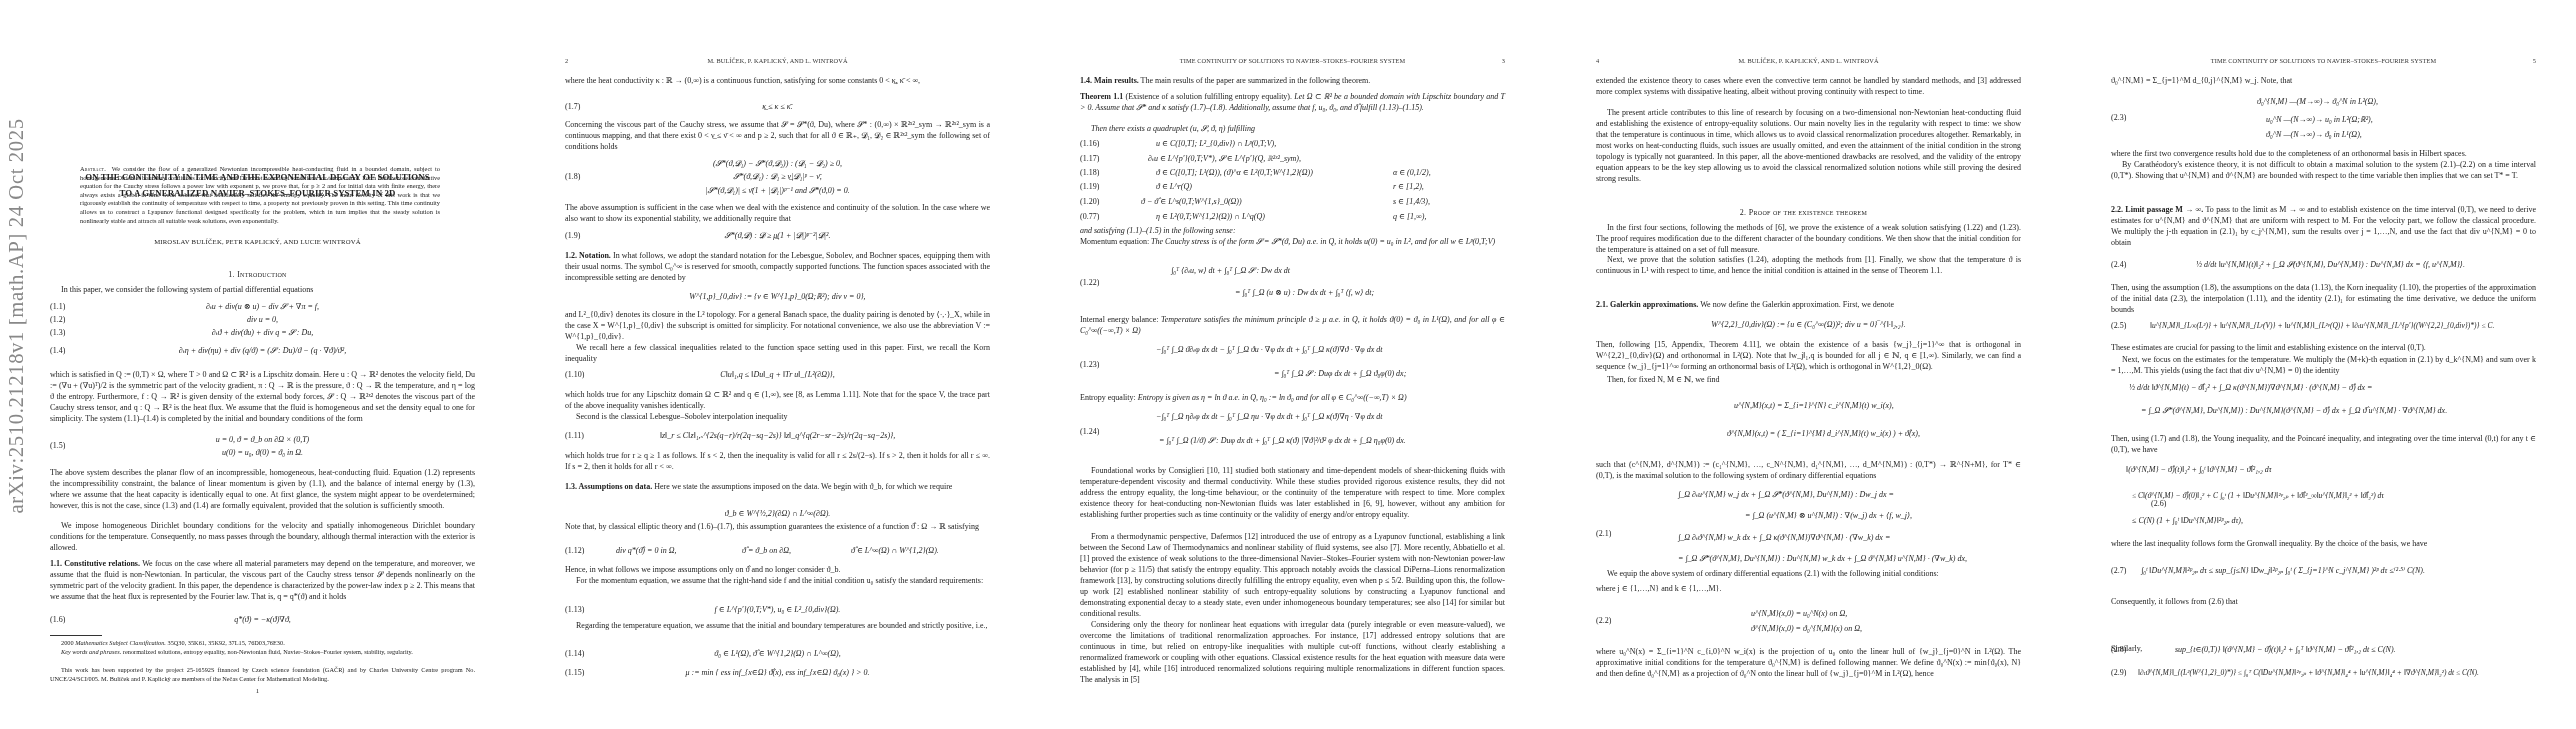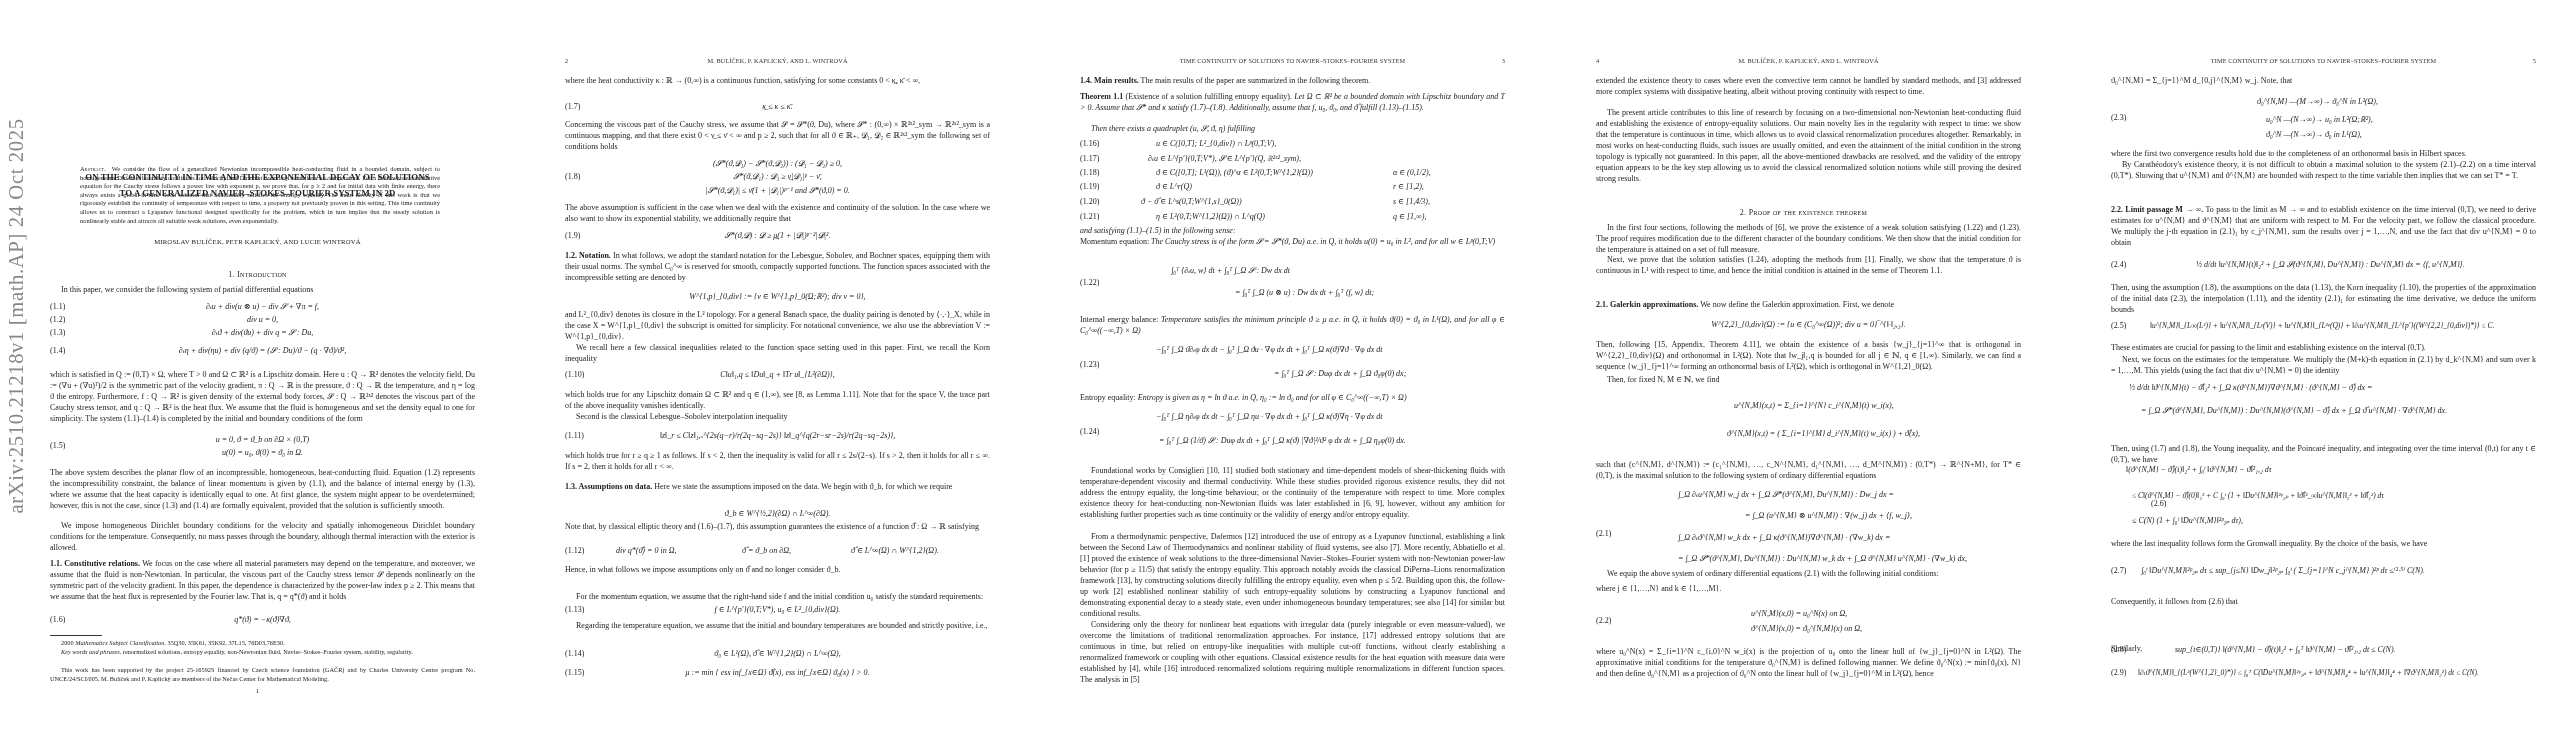--- a/index.html
+++ b/index.html
@@ -152,21 +152,21 @@
       <span class="body">ϑ_b ∈ W^{½,2}(∂Ω) ∩ L^∞(∂Ω).</span>
     </div>
   <div class="p" style="top:521px;">Note that, by classical elliptic theory and (1.6)–(1.7), this assumption guarantees the existence of a function ϑ̂ : Ω → ℝ satisfying</div>
   <div class="eq" style="top:546px;">
     <span class="num">(1.12)</span>
     <span class="right" style="left:51px;">div q*(ϑ̂) = 0   in Ω,</span>
     <span class="right" style="left:177px;">ϑ̂ = ϑ_b   on ∂Ω,</span>
     <span class="right" style="left:286px;">ϑ̂ ∈ L^∞(Ω) ∩ W^{1,2}(Ω).</span>
   </div>
   <div class="p" style="top:564px;">Hence, in what follows we impose assumptions only on ϑ̂ and no longer consider ϑ_b.</div>
-  <div class="p ind" style="top:575px;margin-top:16px;">For the momentum equation, we assume that the right-hand side f and the initial condition u₀ satisfy the standard requirements:</div>
+  <div class="p ind" style="top:575px;">For the momentum equation, we assume that the right-hand side f and the initial condition u₀ satisfy the standard requirements:</div>
   <div class="eq" style="top:605px;">
       <span class="num">(1.13)</span>
       <span class="body">f ∈ L^{p′}(0,T;V*),   u₀ ∈ L²_{0,div}(Ω).</span>
     </div>
   <div class="p ind" style="top:620px;">Regarding the temperature equation, we assume that the initial and boundary temperatures are bounded and strictly positive, i.e.,</div>
   <div class="eq" style="top:649px;">
       <span class="num">(1.14)</span>
       <span class="body">ϑ₀ ∈ L¹(Ω),   ϑ̂ ∈ W^{1,2}(Ω) ∩ L^∞(Ω),</span>
     </div>
   <div class="eq" style="top:668px;">
@@ -210,21 +210,21 @@
       <span class="num">(1.19)</span>
       <span class="right" style="left:76px;">ϑ ∈ L^r(Q)</span>
       <span class="right" style="left:313px;">r ∈ [1,2),</span>
     </div>
   <div class="eq" style="top:197px;">
       <span class="num">(1.20)</span>
       <span class="right" style="left:61px;">ϑ − ϑ̂ ∈ L^s(0,T;W^{1,s}_0(Ω))</span>
       <span class="right" style="left:313px;">s ∈ [1,4/3),</span>
     </div>
   <div class="eq" style="top:212px;">
-      <span class="num">(1.21)</span>
+      <span class="num">(0.77)</span>
       <span class="right" style="left:76px;">η ∈ L²(0,T;W^{1,2}(Ω)) ∩ L^q(Q)</span>
       <span class="right" style="left:313px;">q ∈ [1,∞),</span>
     </div>
 
   <div class="p it" style="top:225px;">and satisfying (1.1)–(1.5) in the following sense:</div>
   <div class="p" style="top:236px;">
     <span>Momentum equation:</span>
     <span class="it">The Cauchy stress is of the form 𝓢 = 𝓢*(ϑ, Du) a.e. in Q, it holds u(0) = u₀ in L², and for all w ∈ Lᵖ(0,T;V)</span>
   </div>
   <div class="eq" style="top:266px;height:36px;">
@@ -324,21 +324,21 @@
   <div class="eq" style="top:321px;">
       <span class="num">(2.5)</span>
       <span class="right" style="left:39px;font-size:7.5px;">‖u^{N,M}‖_{L∞(L²)} + ‖u^{N,M}‖_{Lᵖ(V)} + ‖u^{N,M}‖_{L²ᵖ(Q)} + ‖∂ₜu^{N,M}‖_{L^{p′}((W^{2,2}_{0,div})*)} ≤ C.</span>
     </div>
   <div class="p" style="top:342px;">These estimates are crucial for passing to the limit and establishing existence on the interval (0,T).</div>
   <div class="p ind" style="top:354px;">Next, we focus on the estimates for the temperature. We multiply the (M+k)-th equation in (2.1) by d_k^{N,M} and sum over k = 1,…,M. This yields (using the fact that div u^{N,M} = 0) the identity</div>
   <div class="eq" style="top:383px;height:34px;">
     <span class="right" style="left:18px;top:0;">½ d/dt ‖ϑ^{N,M}(t) − ϑ̂‖₂² + ∫_Ω κ(ϑ^{N,M})∇ϑ^{N,M} · (ϑ^{N,M} − ϑ̂) dx =</span>
     <span class="right" style="left:30px;top:23px;">= ∫_Ω 𝓢*(ϑ^{N,M}, Du^{N,M}) : Du^{N,M}(ϑ^{N,M} − ϑ̂) dx + ∫_Ω ϑ̂ u^{N,M} · ∇ϑ^{N,M} dx.</span>
   </div>
-  <div class="p" style="top:433px;margin-top:10px;">Then, using (1.7) and (1.8), the Young inequality, and the Poincaré inequality, and integrating over the time interval (0,t) for any t ∈ (0,T), we have</div>
+  <div class="p" style="top:433px;">Then, using (1.7) and (1.8), the Young inequality, and the Poincaré inequality, and integrating over the time interval (0,t) for any t ∈ (0,T), we have</div>
   <div class="eq" style="top:465px;height:67px;">
     <span class="num" style="top:34px;padding-left:40px;">(2.6)</span>
     <span class="right" style="left:15px;top:0;">‖(ϑ^{N,M} − ϑ̂)(t)‖₂² + ∫₀ᵗ ‖ϑ^{N,M} − ϑ̂‖²₁,₂ dτ</span>
     <span class="right" style="left:21px;top:25.5px;font-size:7.5px;">≤ C‖(ϑ^{N,M} − ϑ̂)(0)‖₂² + C ∫₀ᵗ (1 + ‖Du^{N,M}‖²ᵖ₂ₚ + ‖ϑ̂‖²_∞‖u^{N,M}‖₂² + ‖ϑ̂‖₂²) dτ</span>
     <span class="right" style="left:21px;top:51px;">≤ C(N) (1 + ∫₀ᵗ ‖Du^{N,M}‖²ᵖ₂ₚ dτ),</span>
   </div>
   <div class="p" style="top:538px;">where the last inequality follows form the Gronwall inequality. By the choice of the basis, we have</div>
   <div class="eq" style="top:566px;">
       <span class="num">(2.7)</span>
       <span class="right" style="left:30px;">∫₀ᵗ ‖Du^{N,M}‖²ᵖ₂ₚ dτ ≤ sup_{j≤N} ‖Dw_j‖²ᵖ₂ₚ ∫₀ᵗ ( Σ_{j=1}^N c_j^{N,M} )²ᵖ dτ ≤⁽²·⁵⁾ C(N).</span>

